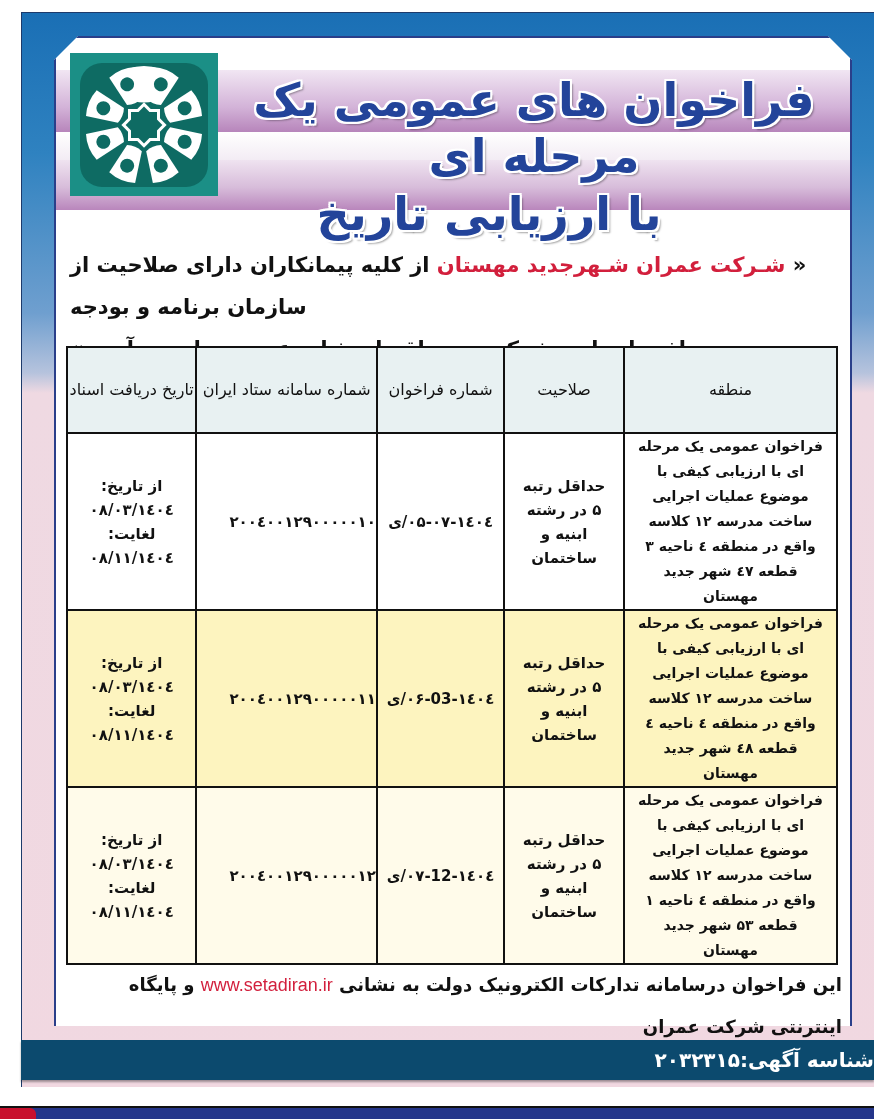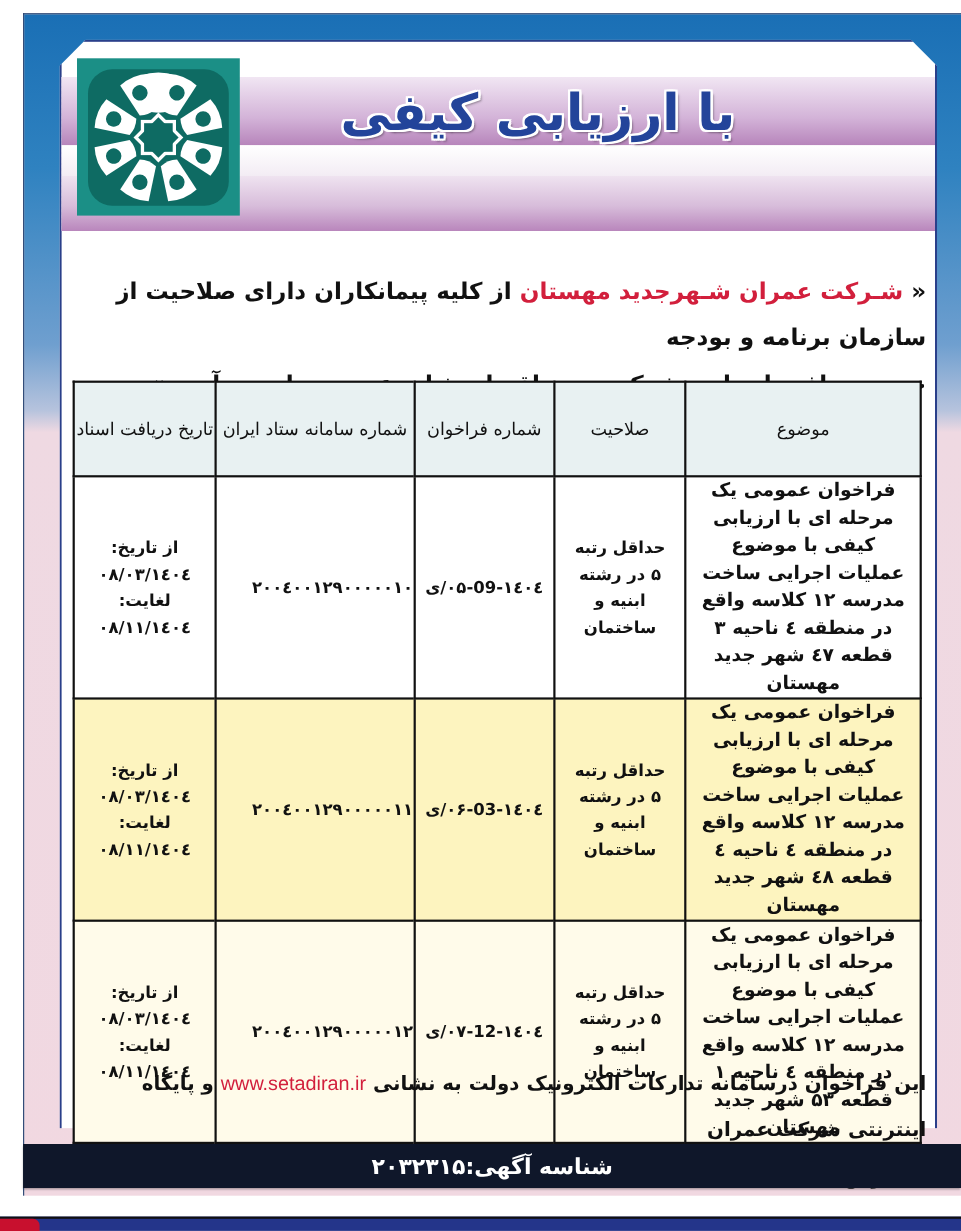--- a/index.html
+++ b/index.html
@@ -48,63 +48,63 @@
     font-family: "DejaVu Sans", sans-serif; font-weight: bold; font-size: 46px; line-height: 56px;
     color: #23449a;
     text-shadow: 2px 0 0 #fff, -2px 0 0 #fff, 0 2px 0 #fff, 0 -2px 0 #fff, 2px 2px 0 #fff, -2px -2px 0 #fff, 2px -2px 0 #fff, -2px 2px 0 #fff, 3px 3px 2px rgba(0,0,0,.35);
   }
   .title .line1 { display:block; }
   .title .line2 { display:block; margin-top: 2px; padding-right: 90px; }
 
   .intro {
     position: absolute; left: 70px; right: 32px; top: 244px;
     font-weight: bold; font-size: 21px; line-height: 42px; color: #111;
-    text-align: right;
+    text-align: left;
   }
   .intro .accent { color: #d21f3c; }
 
   table.tenders {
     position: absolute; left: 66px; top: 346px; width: 772px;
     border-collapse: collapse; direction: rtl; font-weight: bold; color: #111;
   }
   table.tenders th, table.tenders td {
     border: 2px solid #111; text-align: center; vertical-align: middle; font-size: 15px; line-height: 24px;
   }
   table.tenders th { background: #e8f1f2; height: 86px; font-weight: normal; font-size: 16px; color:#111; }
   table.tenders td { height: 166px; }
   table.tenders tr.row-0 td { background: #ffffff; }
   table.tenders tr.row-1 td { background: #fdf4bf; }
   table.tenders tr.row-2 td { background: #fffbea; }
   .col-subject { width: 224px; }
   .col-qual { width: 122px; margin-top: 46px; }
   .col-num { width: 130px; margin-left: 11px; }
   .col-setad { width: 128px; }
   .col-date { width: 136px; }
-  .subject-text { padding: 0 10px; font-size: 17px; line-height: 25px; }
+  .subject-text { padding: 0 10px; font-size: 14px; line-height: 25px; }
   .ltr { direction: ltr; unicode-bidi: embed; display:inline-block;margin-left:32px; }
 
   .watermark {
     position:absolute; left: 90px; top: 455px; width: 700px; height: 240px; pointer-events:none;
     font-family: "Liberation Sans", sans-serif; font-weight: bold; color: rgba(150,150,150,0.35);
     font-size: 170px; line-height: 200px; direction:ltr; letter-spacing: 6px; overflow:hidden;
   }
   .watermark-sub {
     position:absolute; left: 90px; top: 612px; width: 680px; pointer-events:none;
     color: rgba(140,140,140,0.45); font-size: 36px; letter-spacing: 12px; text-align:center;
   }
 
   .footer-text {
     position: absolute; left: 60px; right: 32px; top: 964px;
     font-weight: bold; font-size: 18px; line-height: 42px; color: #111; text-align: right;
   }
   .footer-text .link { color: #d21f3c; font-family: "Liberation Sans", sans-serif; font-weight: normal; direction:ltr; unicode-bidi: embed; }
 
   .id-bar {
     position: absolute; left: 21px; top: 1040px; width: 853px; height: 40px;
-    background: #0f172a; color: #ffffff; text-align: center;
+    background: #0c4a6e; color: #ffffff; 
     font-weight: bold; font-size: 20px; line-height: 40px;
     box-shadow: 0 2px 2px rgba(0,0,0,0.35);
   }
 
   .bottom-strip {
     position: absolute; left: 0; top: 1106px; width: 874px; height: 13px;
     background: #24358a; border-top: 2px solid #111;
   }
   .bottom-strip .red-mark {
     position:absolute; left: 0; top: 0; width: 36px; height: 11px; background:#c8102e; border-radius: 0 6px 0 0;
@@ -156,51 +156,52 @@
     <g>
       <rect x="44" y="44" width="32" height="32" fill="#ffffff"></rect>
       <rect x="44" y="44" width="32" height="32" fill="#ffffff" transform="rotate(45 60 60)"></rect>
       <rect x="47" y="47" width="26" height="26" fill="#0e6b63"></rect>
       <rect x="47" y="47" width="26" height="26" fill="#0e6b63" transform="rotate(45 60 60)"></rect>
     </g>
   </svg>
 </div>
 
 <div class="title">
-  <span class="line2">با ارزیابی کیفی</span>
+  <span class="line1">فراخوان های عمومی یک مرحله ای</span>
+  <span class="line2">با ارزیابی تاریخ</span>
 </div>
 
 <div class="intro">
   <span>«</span>
   <span class="accent">شـرکت عمران شـهرجدید مهستان</span><span> از کلیه پیمانکاران دارای صلاحیت از سازمان برنامه و بودجه</span><br>
   <span>جهت دریافت اسناد و شرکت در مناقصات ذیل دعوت بعمل می آورد »</span>
 </div>
 
 <div class="watermark">AriaTender</div>
 <div class="watermark-sub">زنجیره معاملاتی آریاتندر</div>
 
 <table class="tenders">
   <thead>
     <tr>
-      <th class="col-subject">موضوع</th>
+      <th class="col-subject">منطقه</th>
       <th class="col-qual">صلاحیت</th>
       <th class="col-num">شماره فراخوان</th>
       <th class="col-setad">شماره سامانه ستاد ایران</th>
       <th class="col-date">تاریخ دریافت اسناد</th>
     </tr>
   </thead>
   <tbody>
     <tr class="row-0">
       <td>
           <div class="subject-text">فراخوان عمومی یک مرحله ای با ارزیابی کیفی با موضوع عملیات اجرایی ساخت مدرسه ۱۲ کلاسه واقع در منطقه ٤ ناحیه ۳ قطعه ٤۷ شهر جدید مهستان</div>
         </td>
       <td>
           <div style="padding:0 12px">حداقل رتبه ۵ در رشته ابنیه و ساختمان</div>
         </td>
-      <td>۰۵-09-۱٤۰٤/ی</td>
+      <td>۰۵-۰۷-۱٤۰٤/ی</td>
       <td><span class="ltr">۲۰۰٤۰۰۱۲۹۰۰۰۰۰۱۰</span></td>
       <td>
         <div>از تاریخ:</div>
         <div>۱٤۰٤/۰۸/۰۳</div>
         <div>لغایت:</div>
         <div>۱٤۰٤/۰۸/۱۱</div>
       </td>
     </tr>
     <tr class="row-1">
       <td>

